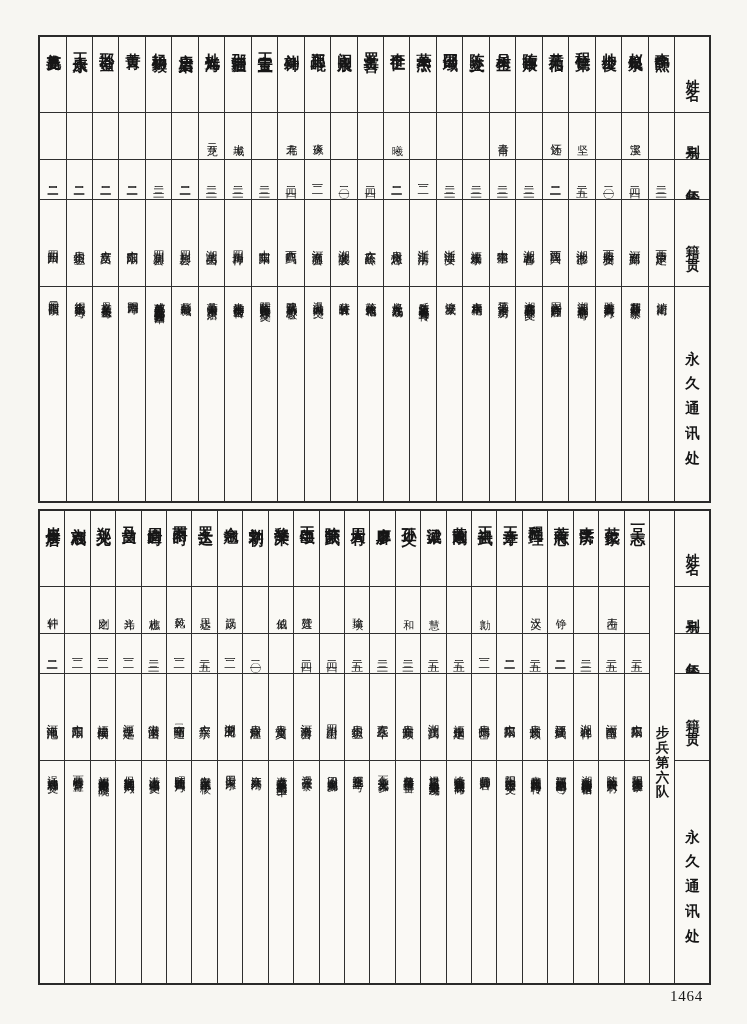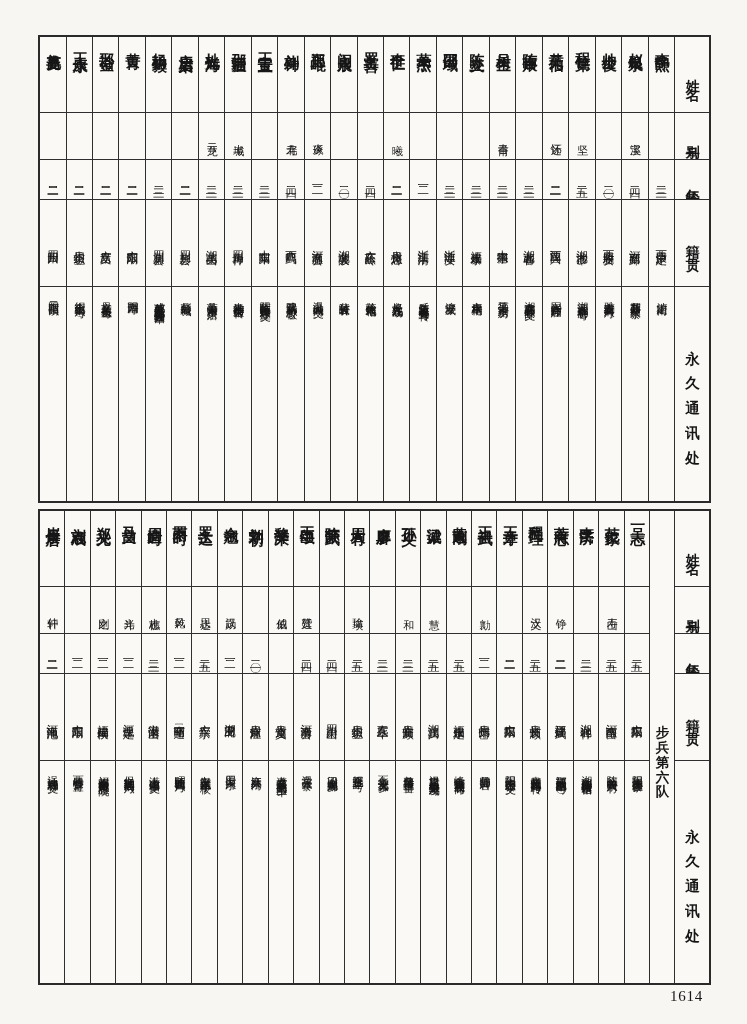--- a/index.html
+++ b/index.html
@@ -444,14 +444,14 @@
         <div class="person-col">
     <div class="cell name row-name">崔景唐</div>
     <div class="cell alias row-alias">仲轩</div>
     <div class="cell age row-age">二二</div>
     <div class="cell native row-native">河南渑池</div>
     <div class="cell addr row-addr">渑池池底村转交</div>
   </div>
       </div>
   </div>
 
-  <div class="page-number">1614</div>
+  <div class="page-number">1464</div>
 </div>
 
 </body></html>

